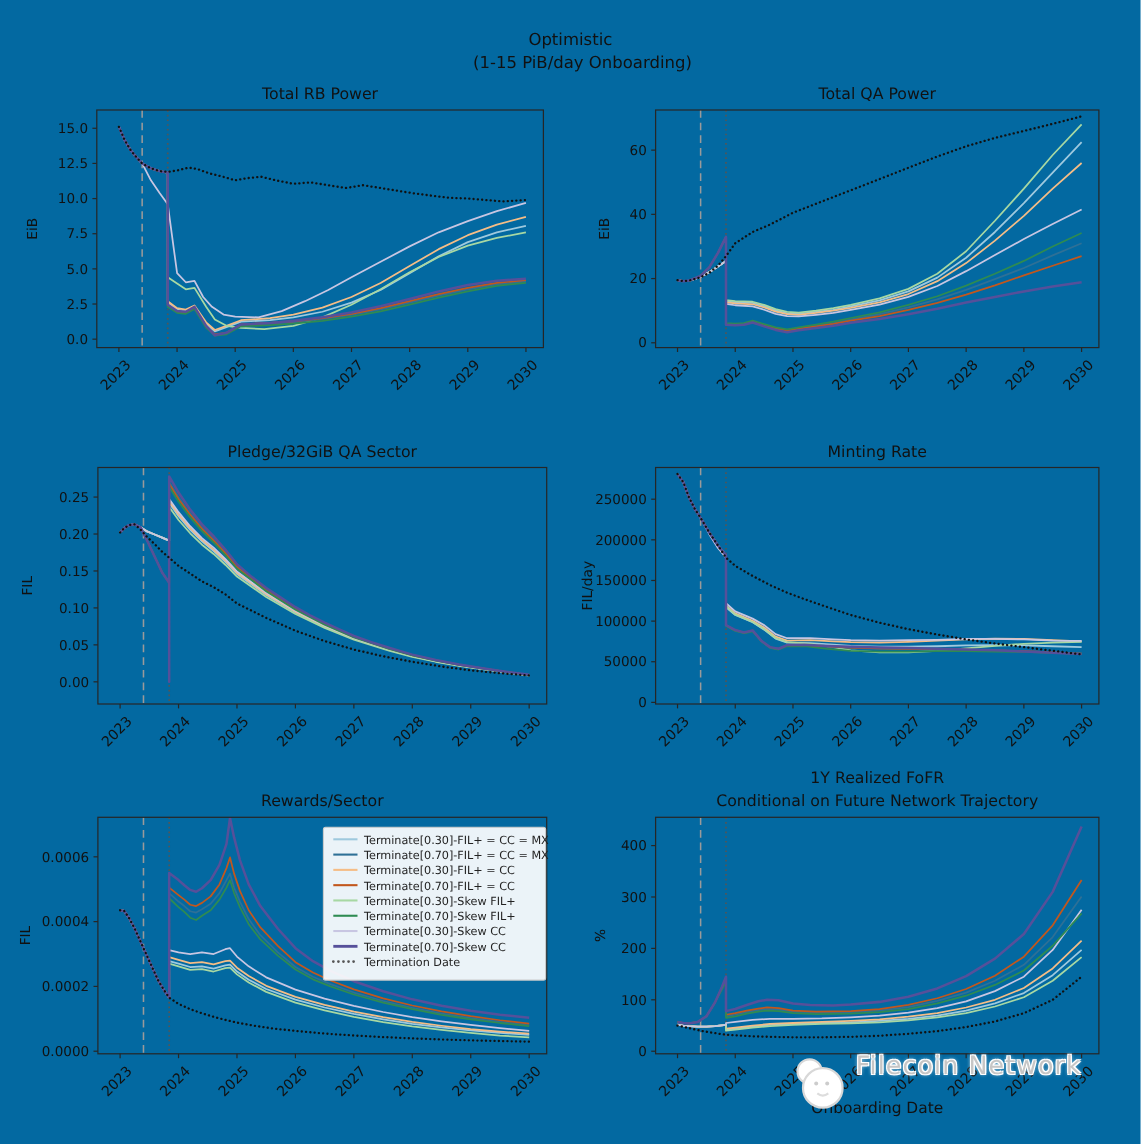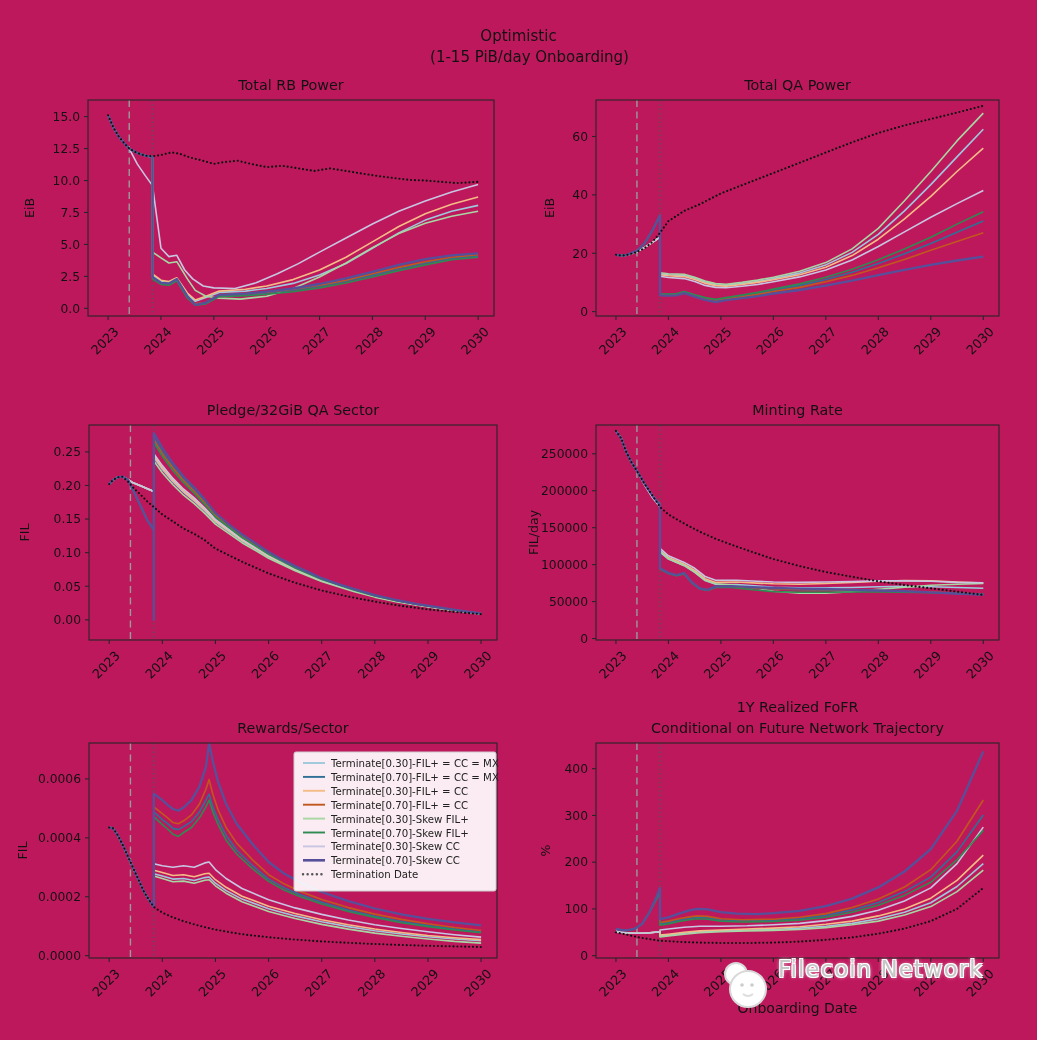--- a/index.html
+++ b/index.html
@@ -1,16 +1,16 @@
 <!DOCTYPE html>
 <html><head>
 <meta charset="utf-8">
 <style>
   html,body{margin:0;padding:0;background:#fff;}
-  #fig{position:relative;width:1037px;height:1040px;background:#be185d;overflow:hidden;
+  #fig{position:relative;width:1037px;height:1040px;background:#0369a1;overflow:hidden;
        font-family:"DejaVu Sans","Liberation Sans",sans-serif;}
   #charts{position:absolute;left:0;top:0;}
   .figtitle{position:absolute;left:0;width:1037px;text-align:center;color:#111;
             font-size:15px;line-height:21px;}
   #fig-title-1{top:26px;}
   #fig-title-2{top:47px;margin-left:11px;}
   .xlabel{position:absolute;left:596px;width:403px;top:1000px;text-align:center;
           color:#111;font-size:14px;}
   .watermark{position:absolute;left:714px;top:956px;display:flex;align-items:flex-start;
              z-index:5;color:#c6c6c6;font-size:23px;letter-spacing:1px;

